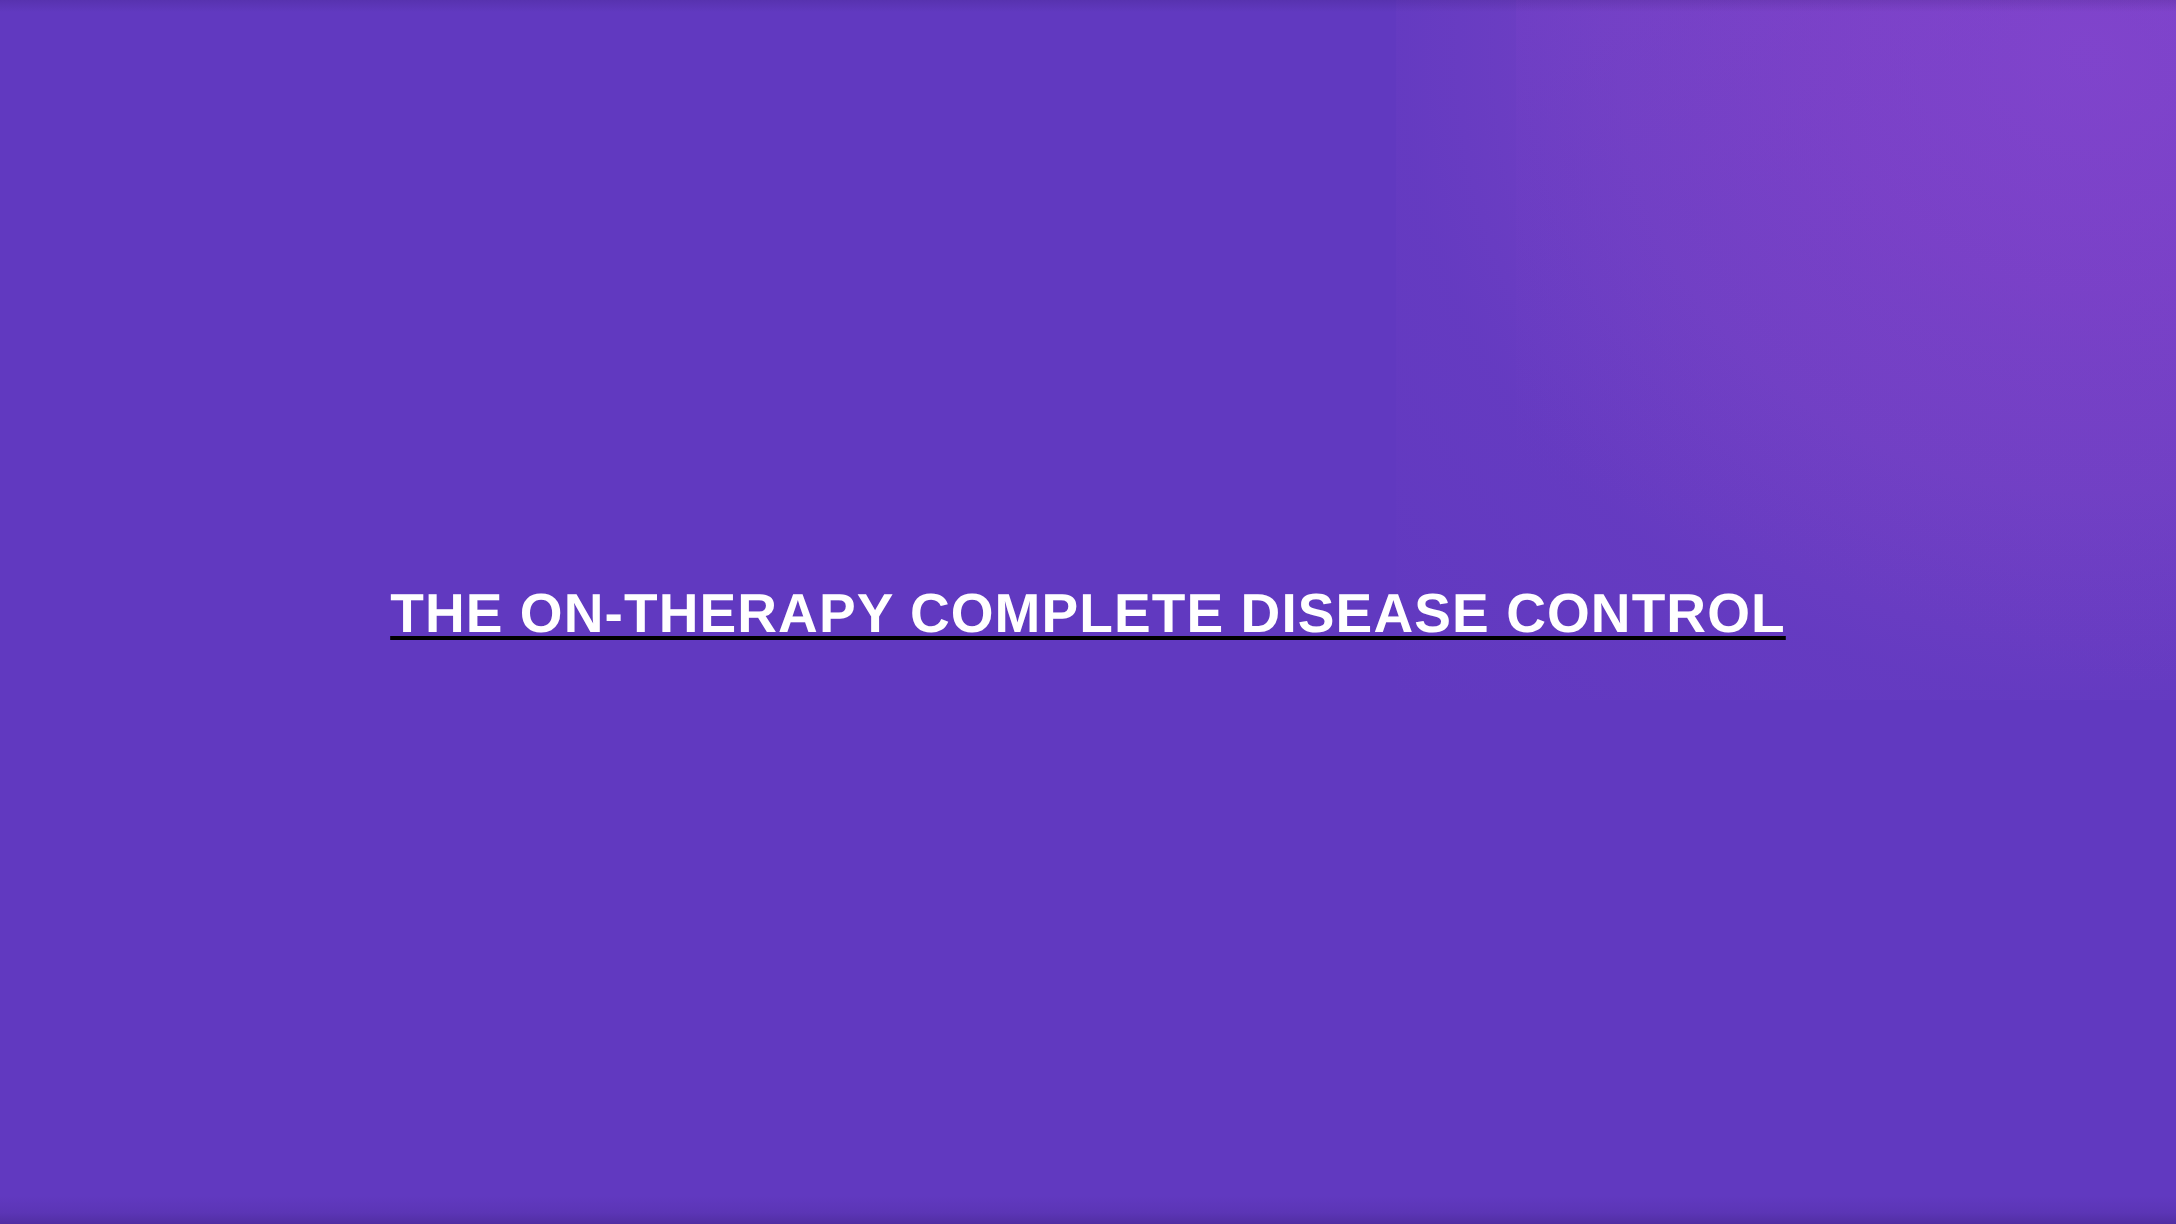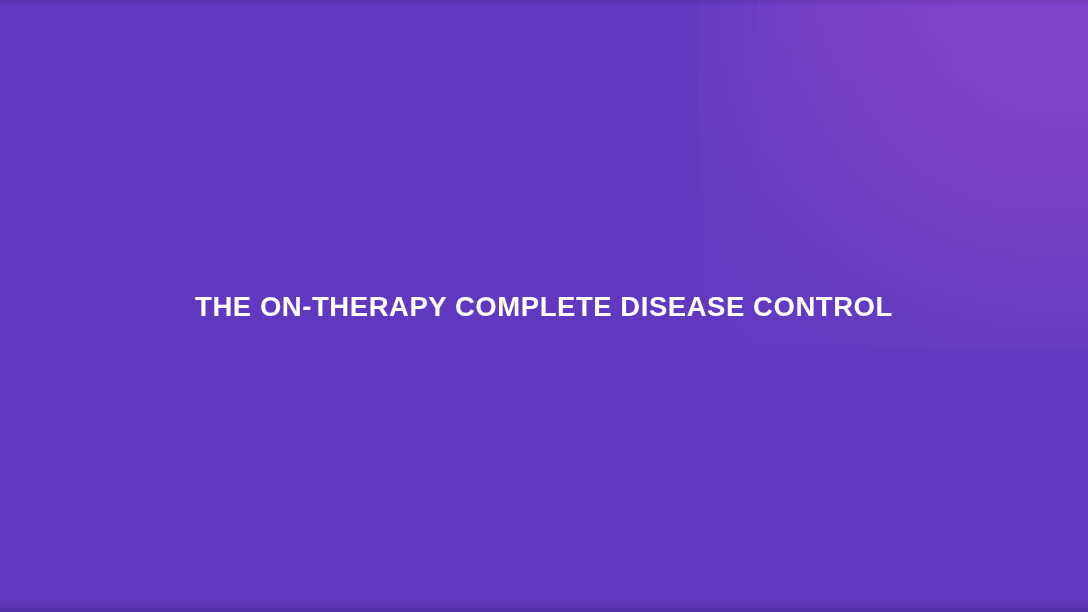--- a/index.html
+++ b/index.html
@@ -91,20 +91,21 @@
     position: absolute;
     left: 0;
     right: 0;
     top: 0;
     height: 100%;
     display: flex;
     align-items: center;
     justify-content: center;
     padding: 0 36px;
     box-sizing: border-box;
+    text-decoration: underline;
   }
 
   .headline {
     margin: 0;
     color: #ffffff;
     font-family: "Liberation Sans", sans-serif;
     font-size: 27.5px;
     font-weight: 700;
     letter-spacing: 0.55px;
     line-height: 1.2;

